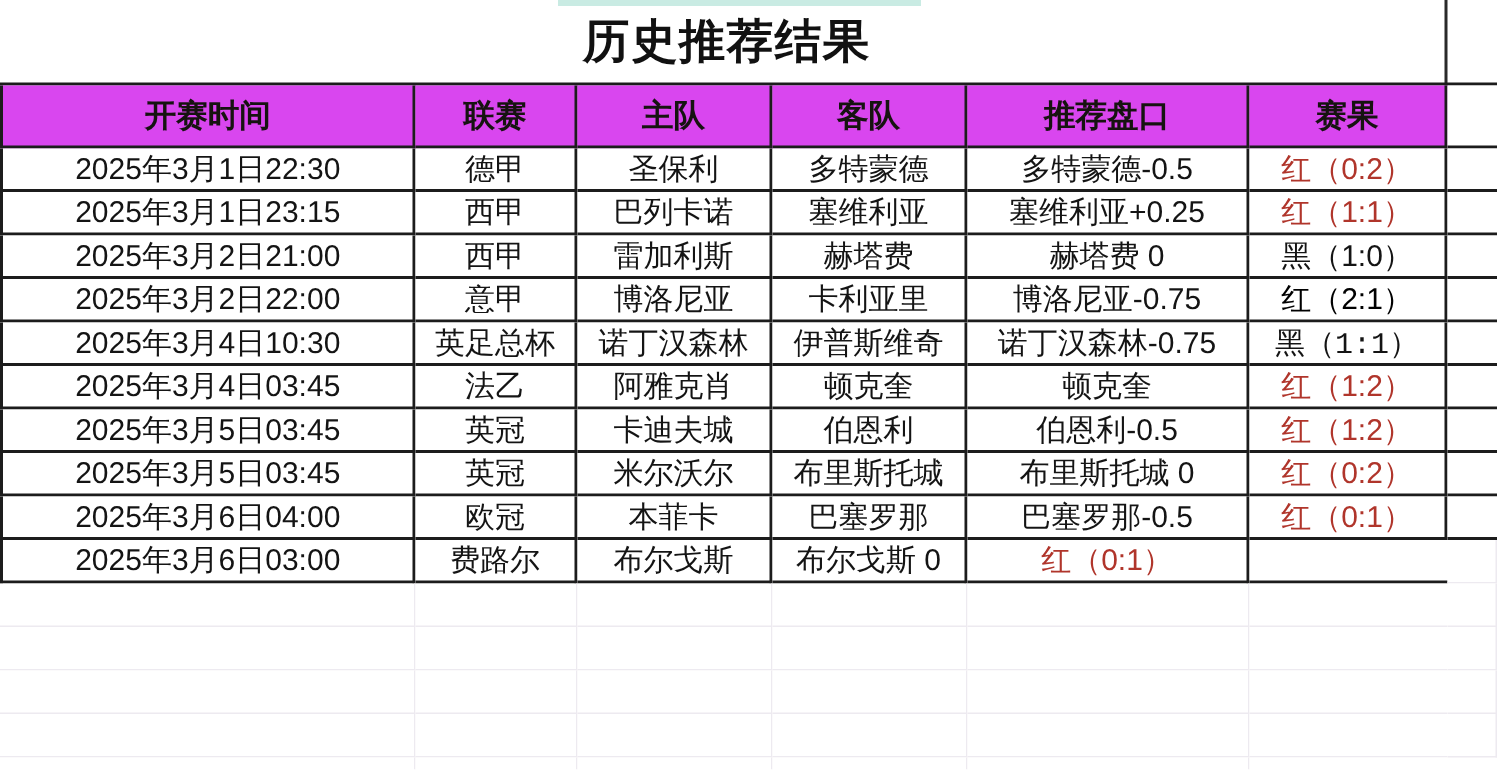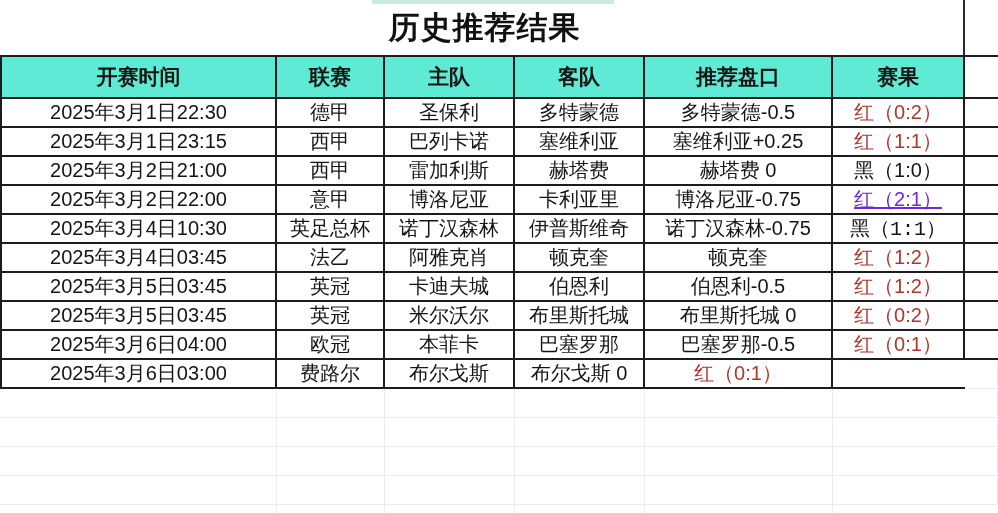--- a/index.html
+++ b/index.html
@@ -37,21 +37,21 @@
     display:flex;align-items:center;justify-content:center;
     font-size:20px;
     white-space:nowrap;overflow:hidden;
     border-right:2px solid #1c1c1c;
     border-bottom:2px solid #1c1c1c;
     background:#fff;
   }
   .cell.first{border-left:2px solid #1c1c1c;}
   .cell.head{
     height:42px;
-    background:#5eead4;
+    background:#d946ef;
     font-weight:bold;
     font-size:21px;
     color:#161310;
   }
   .cell.extra{border-right:none;background:#fff;}
   .cell.head.extra{background:#fff;}
   .cell.empty{
     border-right:1px solid #EDEAF0;
     border-bottom:1px solid #EDEAF0;
   }
@@ -100,21 +100,21 @@
     <div class="cell">赫塔费</div>
     <div class="cell">赫塔费 0</div>
     <div class="cell" style="color: rgb(20, 20, 20);">黑（1:0）</div>
     <div class="cell extra"></div>
 
     <div class="cell first">2025年3月2日22:00</div>
     <div class="cell">意甲</div>
     <div class="cell">博洛尼亚</div>
     <div class="cell">卡利亚里</div>
     <div class="cell">博洛尼亚-0.75</div>
-    <div class="cell" style="color: #6d28d9; text-decoration: underline;">红（2:1）</div>
+    <div class="cell" style="color: #000000;">红（2:1）</div>
     <div class="cell extra"></div>
 
     <div class="cell first">2025年3月4日10:30</div>
     <div class="cell">英足总杯</div>
     <div class="cell">诺丁汉森林</div>
     <div class="cell">伊普斯维奇</div>
     <div class="cell">诺丁汉森林-0.75</div>
     <div class="cell" style="color: rgb(20, 20, 20); font-family: Liberation Mono, monospace;">黑（1:1）</div>
     <div class="cell extra"></div>
 

